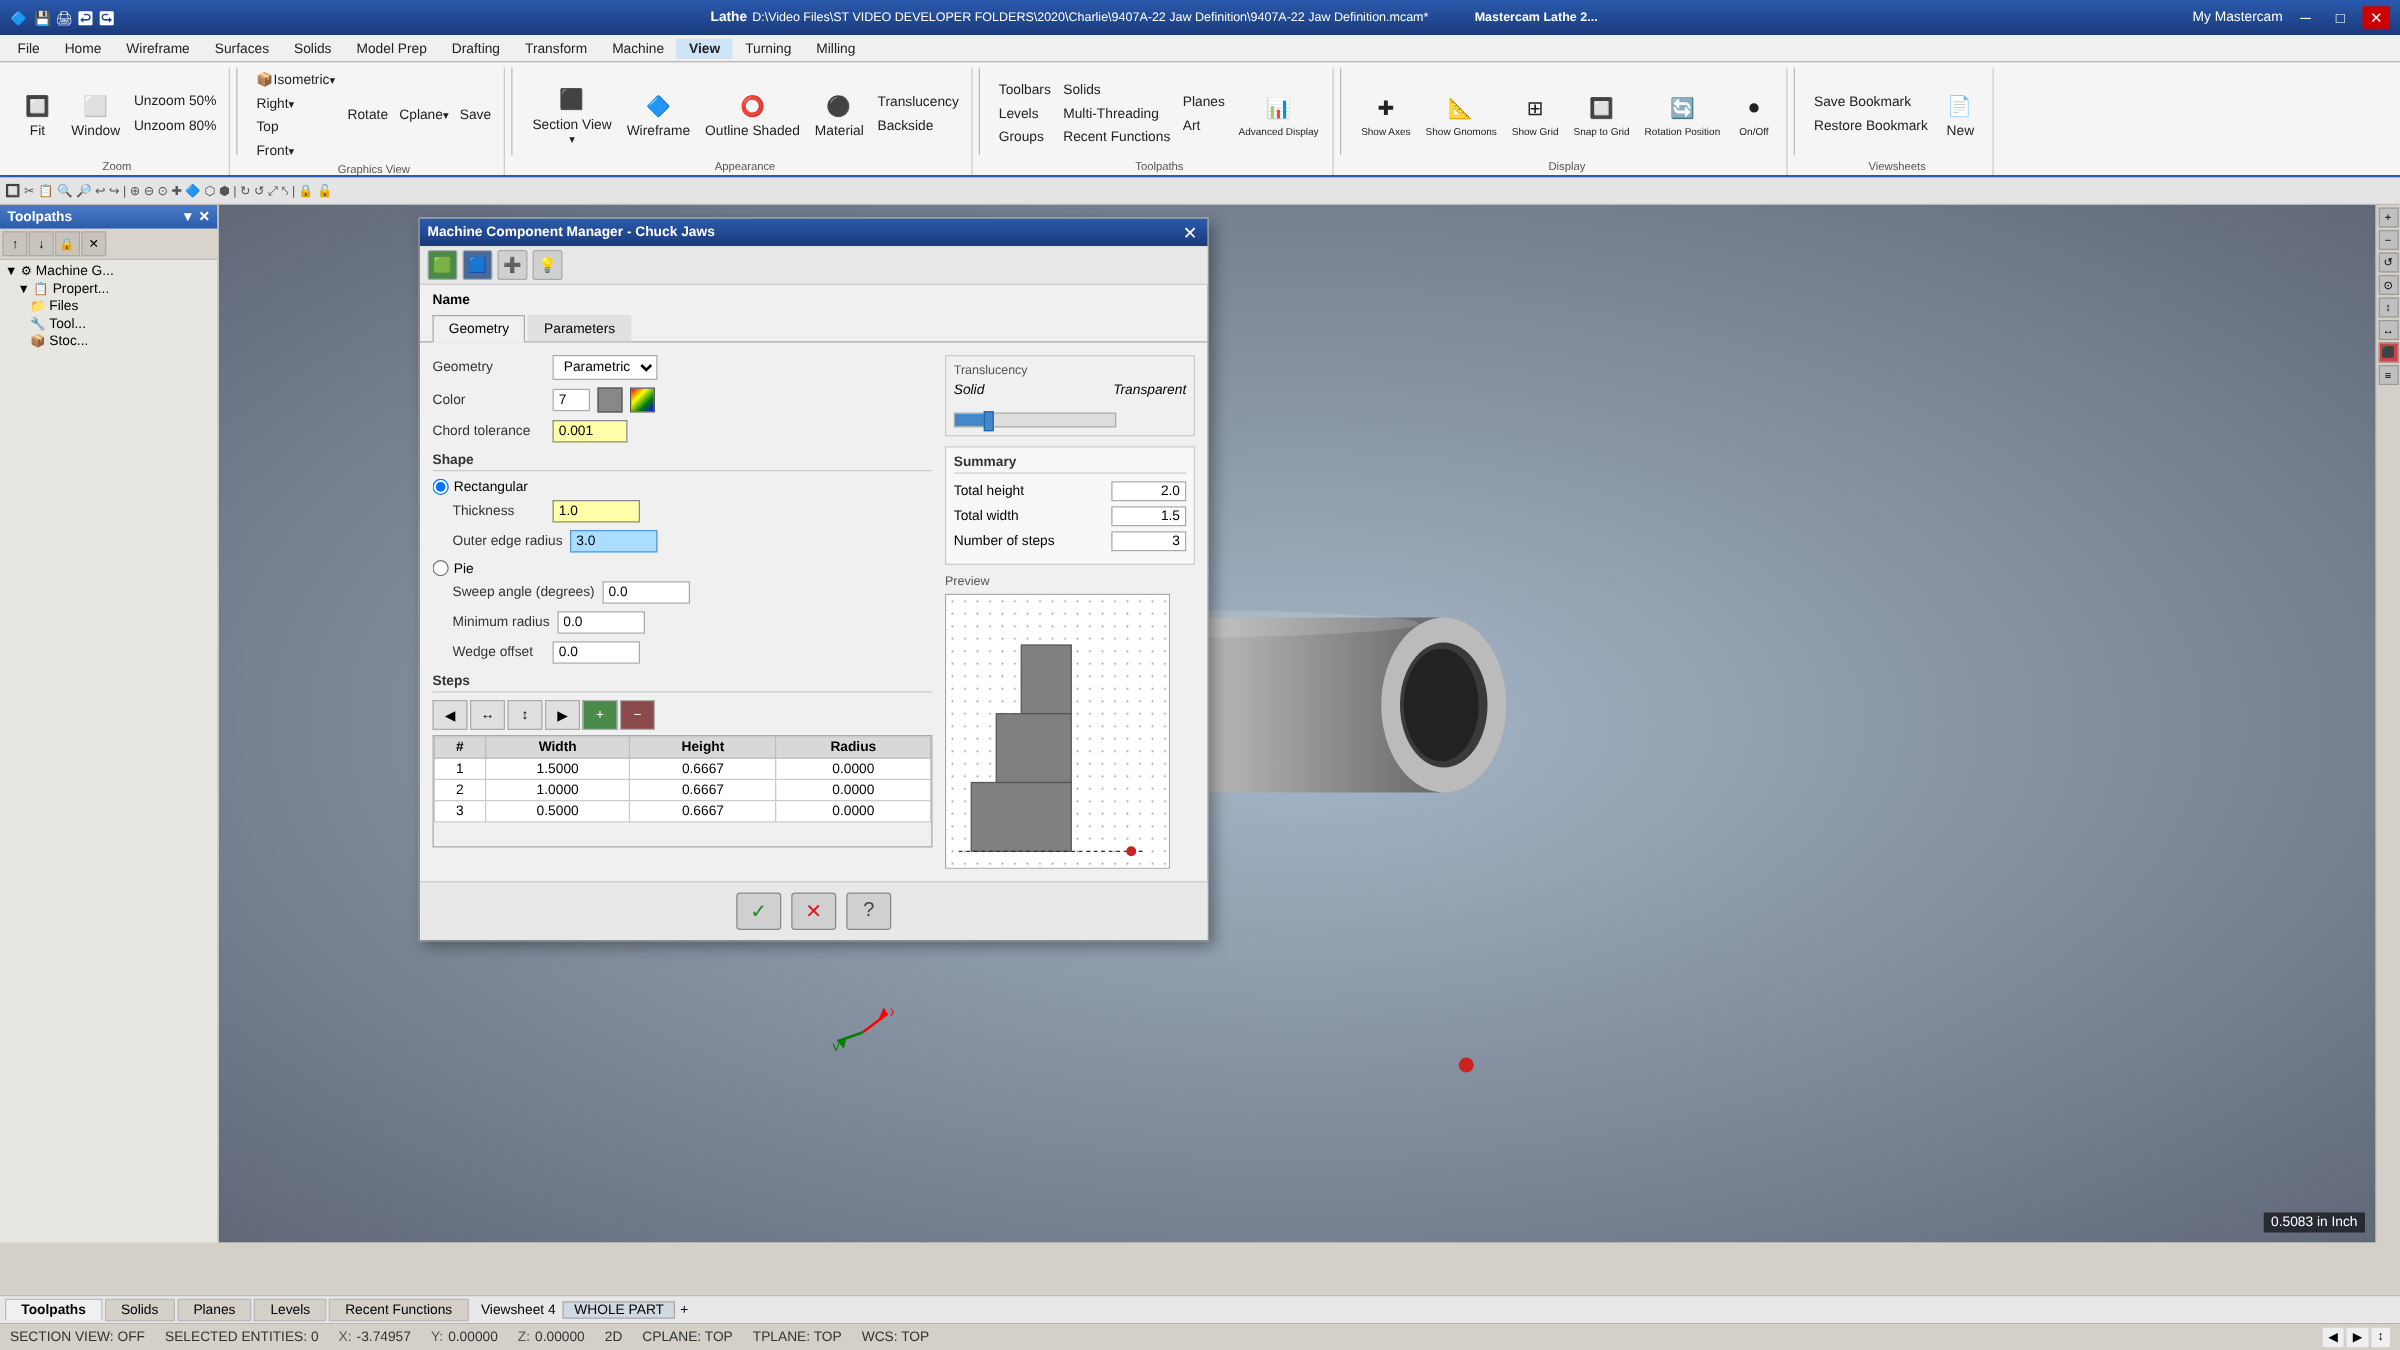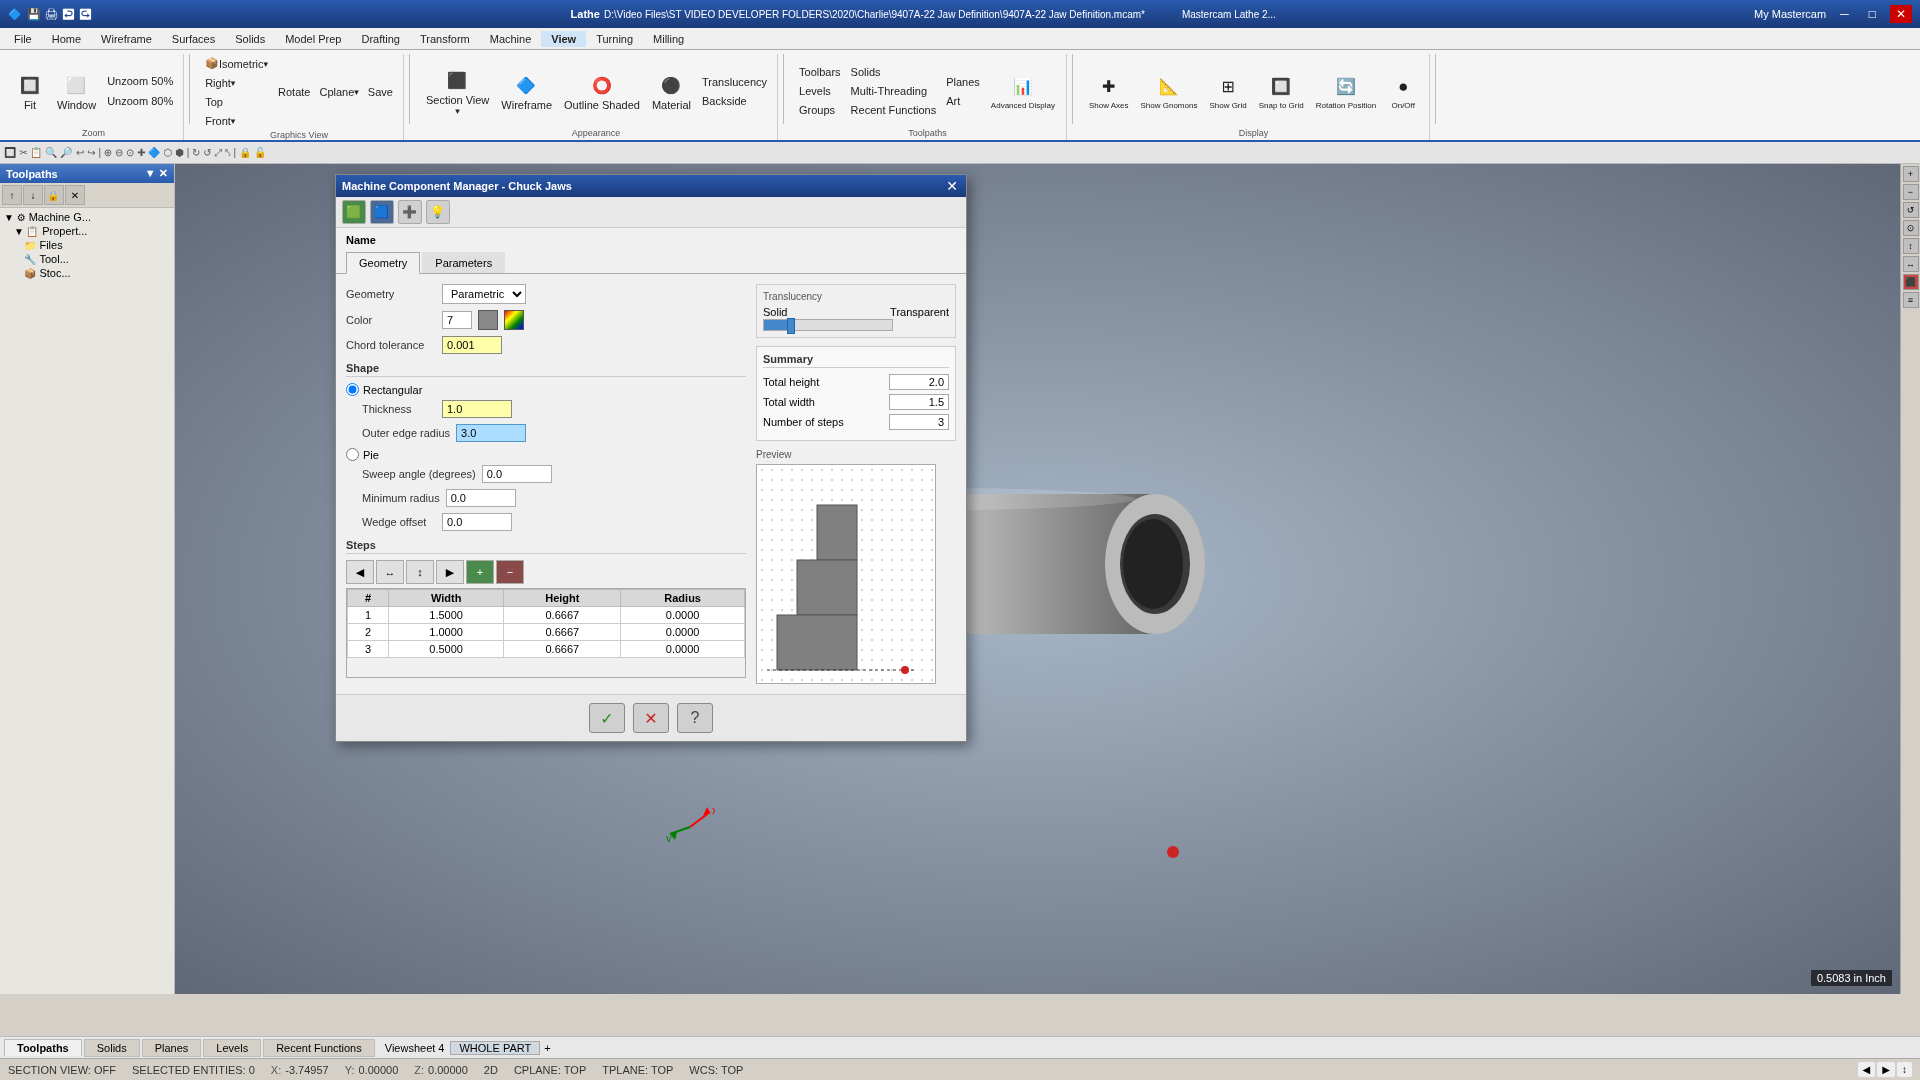--- a/index.html
+++ b/index.html
@@ -317,21 +317,21 @@
       border: 1px solid #555;
       cursor: pointer;
     }
 
     .translucency-section {
       border: 1px solid #ccc;
       padding: 6px;
       margin-bottom: 8px;
     }
     .translucency-label { font-size: 10px; color: #555; margin-bottom: 4px; }
-    .translucency-row { display: flex; justify-content: space-between; align-items: center; margin-bottom: 1px; font-size: 10px; }
+    .translucency-row { display: flex; justify-content: space-between; align-items: center; margin-bottom: 12px; font-size: 10px; font-style: italic; }
     .slider-track {
       width: 130px;
       height: 12px;
       background: linear-gradient(to right, #4488cc 0%, #4488cc 20%, #ddd 20%);
       border: 1px solid #aaa;
       position: relative;
     }
     .slider-thumb {
       position: absolute;
       top: -2px;
@@ -564,21 +564,21 @@
 <body>
 
 <div id="titlebar">
   <div id="titlebar-left">
     <span>🔷</span>
     <span>💾 🖨 ↩ ↪</span>
   </div>
   <div id="titlebar-center">
     <span>Lathe</span>
     <span style="font-size:10px;font-weight:normal;">D:\Video Files\ST VIDEO DEVELOPER FOLDERS\2020\Charlie\9407A-22 Jaw Definition\9407A-22 Jaw Definition.mcam*</span>
-    <span style="font-size:10px;font-weight:normal;margin-left:33px;">Mastercam Lathe 2...</span>
+    <span style="font-size:10px;font-weight:bold;margin-left:33px;">Mastercam Lathe 2...</span>
   </div>
   <div id="titlebar-right">
     <span style="font-size:11px;cursor:pointer;">My Mastercam</span>
     <button class="title-btn">─</button>
     <button class="title-btn">□</button>
     <button class="title-btn" style="background:#c00;">✕</button>
   </div>
 </div>
 
 <div id="menubar">
@@ -756,20 +756,37 @@
         <div class="ribbon-btn">
           <div class="ribbon-btn-icon">⏺</div>
           <span style="font-size:8px;">On/Off</span>
         </div>
       </div>
       <div class="ribbon-group-label">Display</div>
     </div>
 
     <div class="ribbon-separator"></div>
 
+    <div class="ribbon-group">
+      <div class="ribbon-group-buttons">
+        <div style="display:flex;flex-direction:column;gap:1px;">
+          <div class="ribbon-btn ribbon-btn-small">
+            <span>Save Bookmark</span>
+          </div>
+          <div class="ribbon-btn ribbon-btn-small">
+            <span>Restore Bookmark</span>
+          </div>
+        </div>
+        <div class="ribbon-btn">
+          <div class="ribbon-btn-icon">📄</div>
+          <span>New</span>
+        </div>
+      </div>
+      <div class="ribbon-group-label">Viewsheets</div>
+    </div>
   </div>
 </div>
 
 <div id="toolbar-strip">
   <span style="font-size:10px;color:#555;">
     🔲 ✂ 📋 🔍 🔎 ↩ ↪ | ⊕ ⊖ ⊙ ✚ 🔷 ⬡ ⬢ | ↻ ↺ ⤢ ⤣ | 🔒 🔓
   </span>
 </div>
 
 <div id="main" style="display:flex;height:830px;width:1920px;">

